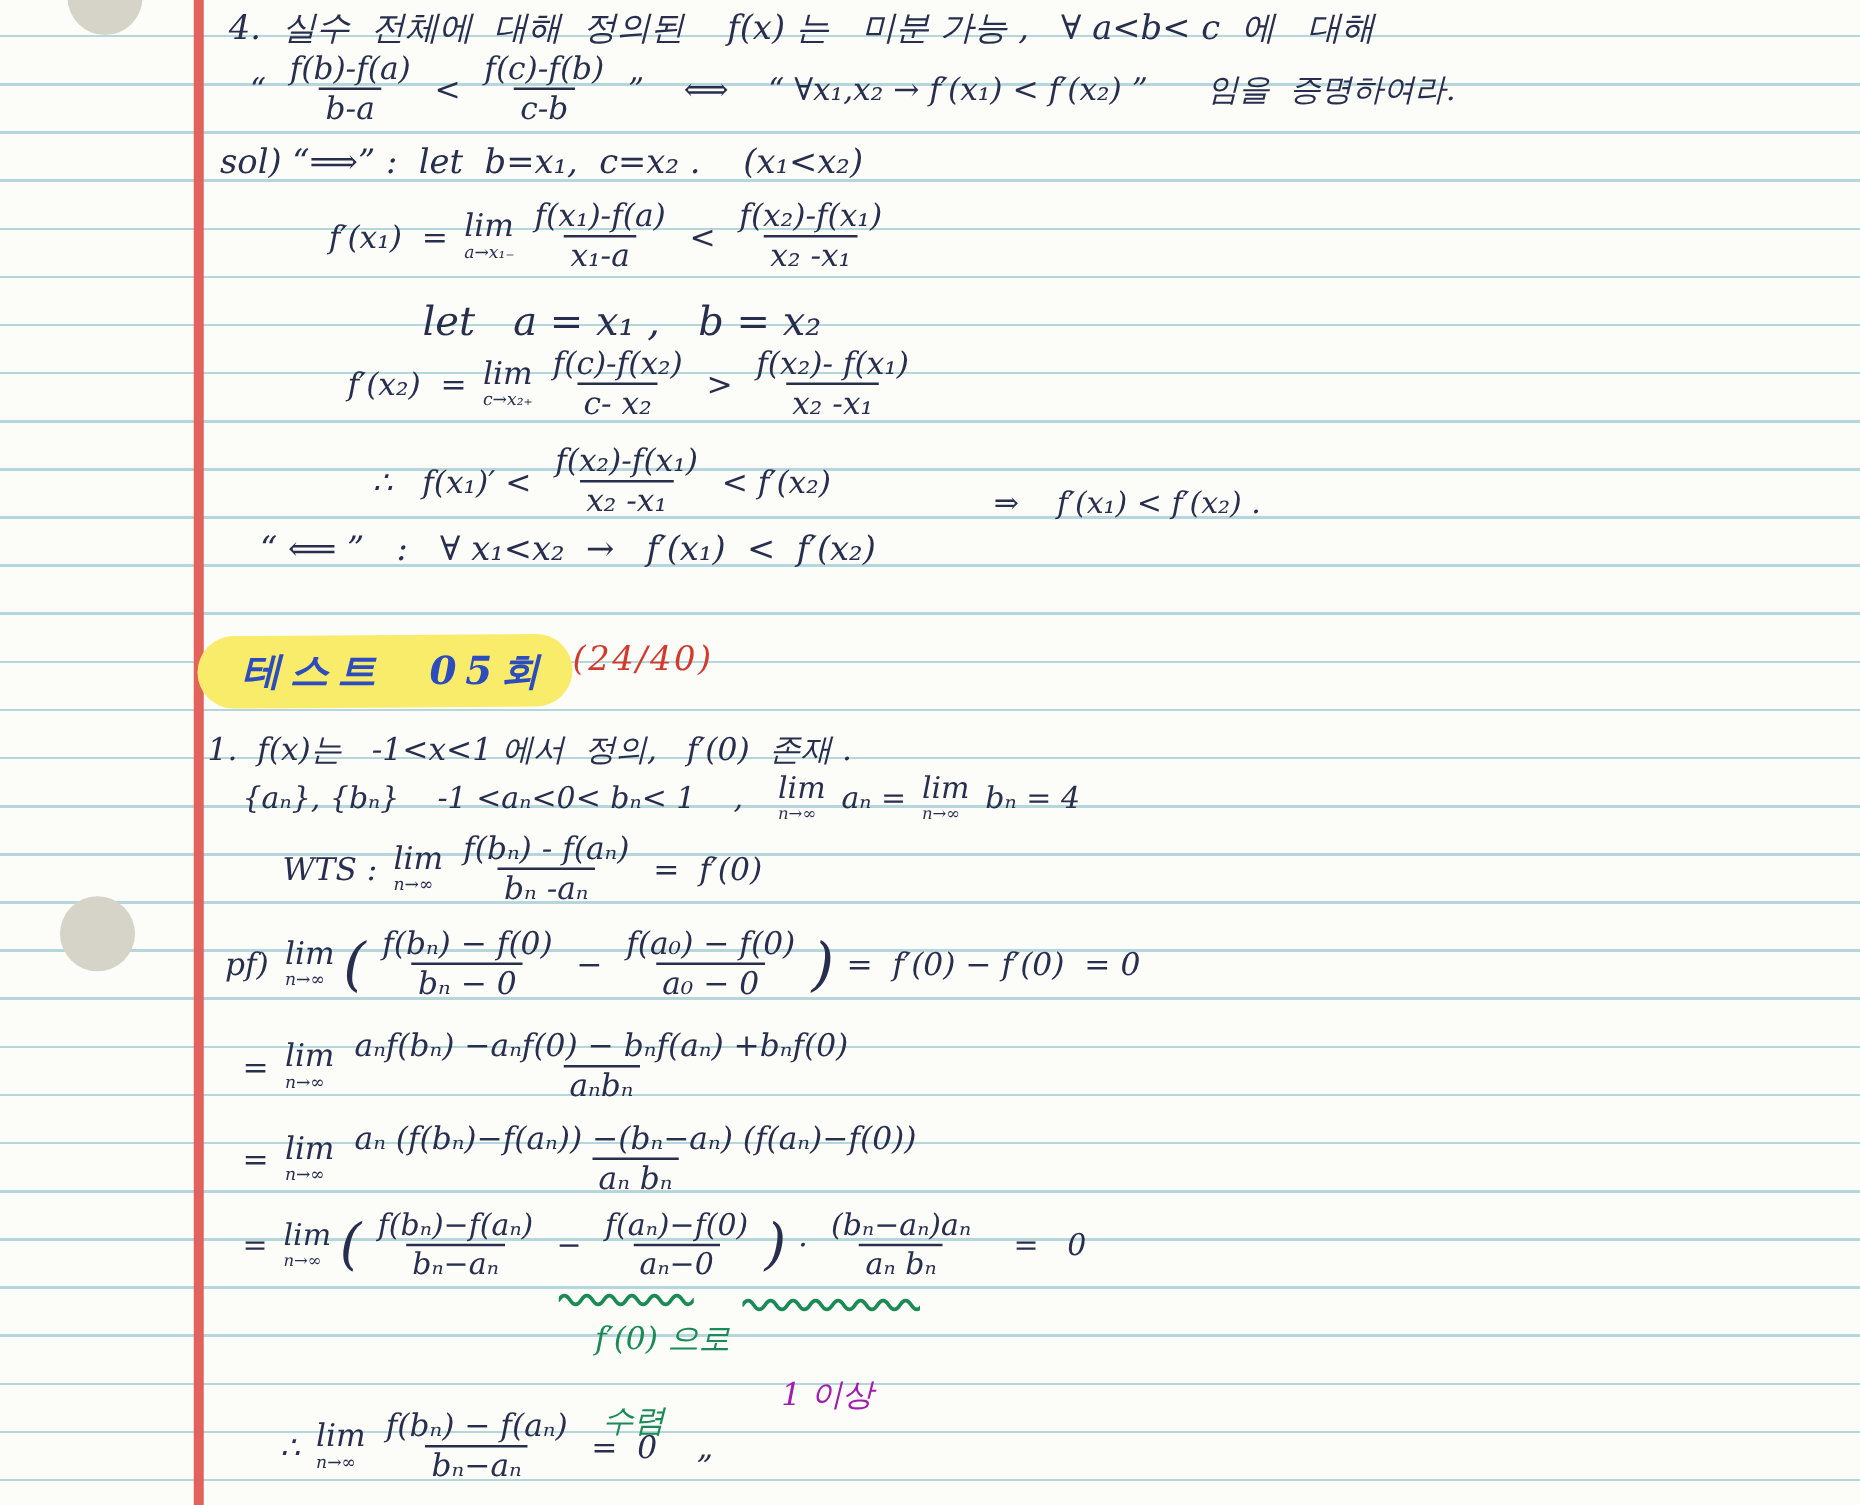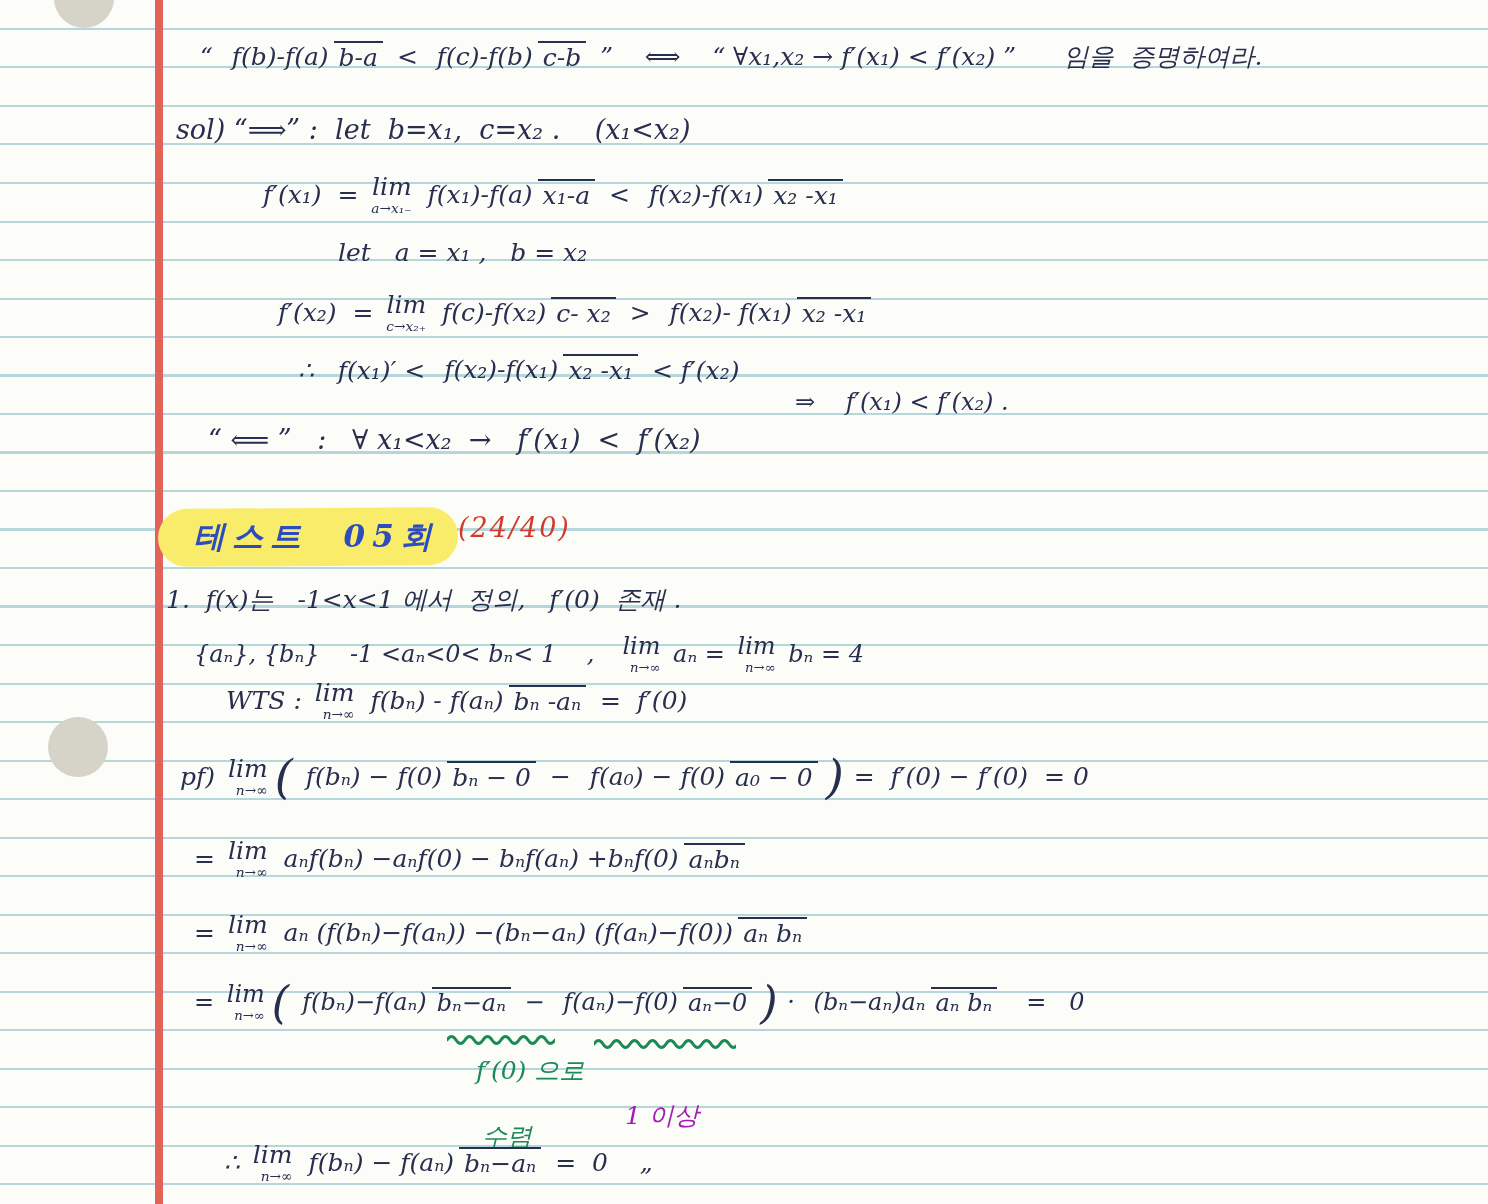--- a/index.html
+++ b/index.html
@@ -29,24 +29,24 @@
   .hole-mid{left:48px;top:717px;}
   .layer{position:absolute;left:0;top:0;width:100%;height:100%;}
   .hand{
     position:absolute;
     font-family:"DejaVu Serif",serif;
     font-style:italic;
     white-space:pre;
     display:flex;align-items:center;
     color:#272e4e;
   }
-  .frac{display:inline-flex;flex-direction:row;align-items:center;text-align:center;margin:0 6px;line-height:1.2;}
+  .frac{display:inline-flex;flex-direction:column;align-items:center;text-align:center;margin:0 6px;line-height:1.2;}
   .ftop{padding:0 5px;}
   .fbot{border-top:2px solid currentColor;padding:0 5px;}
-  .lim{display:inline-flex;flex-direction:column;align-items:flex-end;line-height:1;margin:16px 5px;}
+  .lim{display:inline-flex;flex-direction:column;align-items:flex-start;line-height:1;margin:0 5px;}
   .lim .sub{font-size:0.55em;margin-top:3px;}
   .big{font-size:1.85em;font-weight:400;margin:0 2px;}
   .highlight-band{
     position:absolute;left:158px;top:508px;width:300px;height:58px;
     background:#f8ec6a;border-radius:29px;transform:rotate(-0.4deg);
   }
   .test-title{
     left:194px;top:516px;font-size:31px;letter-spacing:7px;
     color:#2d4cbe;font-weight:bold;
   }
@@ -66,24 +66,25 @@
 
   <div class="highlight-band"></div>
   <div class="hand test-title">
     <span>테스트  05회</span>
   </div>
   <div class="hand score">
     <span>(24/40)</span>
   </div>
 
   <div class="layer">
+      <div class="hand" style="left: 183px; top: 4px; font-size: 27px; color: rgb(39, 46, 78);"><span>4.  실수  전체에  대해  정의된    f(x) 는   미분 가능 ,   ∀ a&lt;b&lt; c  에   대해</span></div>
       <div class="hand" style="left: 200px; top: 40px; font-size: 25px; color: rgb(39, 46, 78);"><span>“ </span><span class="frac"><span class="ftop">f(b)-f(a)</span><span class="fbot">b-a</span></span><span> &lt; </span><span class="frac"><span class="ftop">f(c)-f(b)</span><span class="fbot">c-b</span></span><span> ”    ⟺    “ ∀x₁,x₂ → f′(x₁) &lt; f′(x₂) ”      임을  증명하여라.</span></div>
       <div class="hand" style="left: 176px; top: 114px; font-size: 27px; color: rgb(39, 46, 78);"><span>sol) “⟹” :  let  b=x₁,  c=x₂ .    (x₁&lt;x₂)</span></div>
       <div class="hand" style="left: 263px; top: 158px; font-size: 25px; color: rgb(39, 46, 78);"><span>f′(x₁)  = </span><span class="lim"><span>lim</span><span class="sub">a→x₁₋</span></span><span class="frac"><span class="ftop">f(x₁)-f(a)</span><span class="fbot">x₁-a</span></span><span> &lt; </span><span class="frac"><span class="ftop">f(x₂)-f(x₁)</span><span class="fbot">x₂ -x₁</span></span></div>
-      <div class="hand" style="left: 338px; top: 238px; font-size: 25px; color: rgb(39, 46, 78);"><span>let   a = x₁ ,   b = x₂</span></div>
+      <div class="hand" style="left: 338px; top: 238px; font-size: 32px; color: rgb(39, 46, 78);"><span>let   a = x₁ ,   b = x₂</span></div>
       <div class="hand" style="left: 278px; top: 276px; font-size: 25px; color: rgb(39, 46, 78);"><span>f′(x₂)  = </span><span class="lim"><span>lim</span><span class="sub">c→x₂₊</span></span><span class="frac"><span class="ftop">f(c)-f(x₂)</span><span class="fbot">c- x₂</span></span><span> &gt; </span><span class="frac"><span class="ftop">f(x₂)- f(x₁)</span><span class="fbot">x₂ -x₁</span></span></div>
       <div class="hand" style="left: 298px; top: 354px; font-size: 25px; color: rgb(39, 46, 78);"><span>∴   f(x₁)′ &lt; </span><span class="frac"><span class="ftop">f(x₂)-f(x₁)</span><span class="fbot">x₂ -x₁</span></span><span> &lt; f′(x₂)</span></div>
       <div class="hand" style="left: 795px; top: 388px; font-size: 24px; color: rgb(39, 46, 78);"><span>⇒    f′(x₁) &lt; f′(x₂) .</span></div>
       <div class="hand" style="left: 208px; top: 424px; font-size: 27px; color: rgb(39, 46, 78);"><span>“ ⟸ ”   :   ∀ x₁&lt;x₂  →   f′(x₁)  &lt;  f′(x₂)</span></div>
       <div class="hand" style="left: 166px; top: 583px; font-size: 25px; color: rgb(39, 46, 78);"><span>1.  f(x)는   -1&lt;x&lt;1 에서  정의,   f′(0)  존재 .</span></div>
       <div class="hand" style="left: 194px; top: 618px; font-size: 24px; color: rgb(39, 46, 78);"><span>{aₙ}, {bₙ}    -1 &lt;aₙ&lt;0&lt; bₙ&lt; 1    ,   </span><span class="lim"><span>lim</span><span class="sub">n→∞</span></span><span> aₙ = </span><span class="lim"><span>lim</span><span class="sub">n→∞</span></span><span> bₙ = 4</span></div>
       <div class="hand" style="left: 226px; top: 664px; font-size: 25px; color: rgb(39, 46, 78);"><span>WTS : </span><span class="lim"><span>lim</span><span class="sub">n→∞</span></span><span class="frac"><span class="ftop">f(bₙ) - f(aₙ)</span><span class="fbot">bₙ -aₙ</span></span><span> =  f′(0)</span></div>
       <div class="hand" style="left: 180px; top: 740px; font-size: 25px; color: rgb(39, 46, 78);"><span>pf) </span><span class="lim"><span>lim</span><span class="sub">n→∞</span></span><span class="big">(</span><span class="frac"><span class="ftop">f(bₙ) − f(0)</span><span class="fbot">bₙ − 0</span></span><span> − </span><span class="frac"><span class="ftop">f(a₀) − f(0)</span><span class="fbot">a₀ − 0</span></span><span class="big">)</span><span> =  f′(0) − f′(0)  = 0</span></div>
       <div class="hand" style="left: 194px; top: 822px; font-size: 25px; color: rgb(39, 46, 78);"><span>= </span><span class="lim"><span>lim</span><span class="sub">n→∞</span></span><span class="frac"><span class="ftop">aₙf(bₙ) −aₙf(0) − bₙf(aₙ) +bₙf(0)</span><span class="fbot">aₙbₙ</span></span></div>
       <div class="hand" style="left: 194px; top: 896px; font-size: 25px; color: rgb(39, 46, 78);"><span>= </span><span class="lim"><span>lim</span><span class="sub">n→∞</span></span><span class="frac"><span class="ftop">aₙ (f(bₙ)−f(aₙ)) −(bₙ−aₙ) (f(aₙ)−f(0))</span><span class="fbot">aₙ bₙ</span></span></div>

